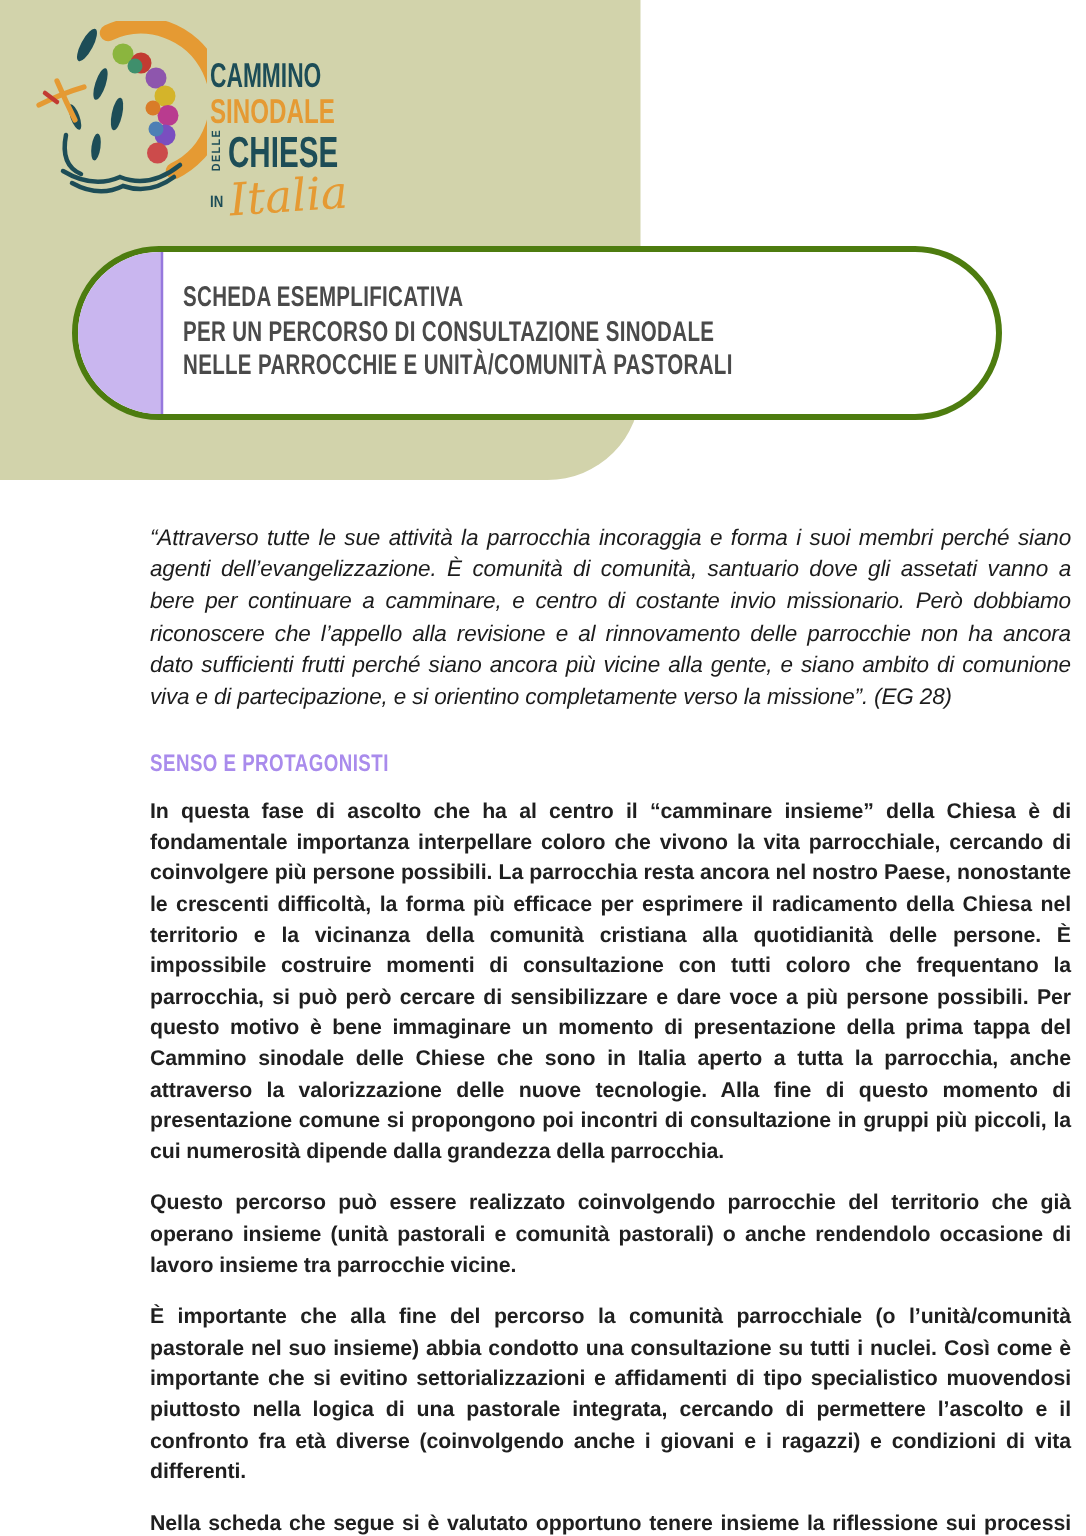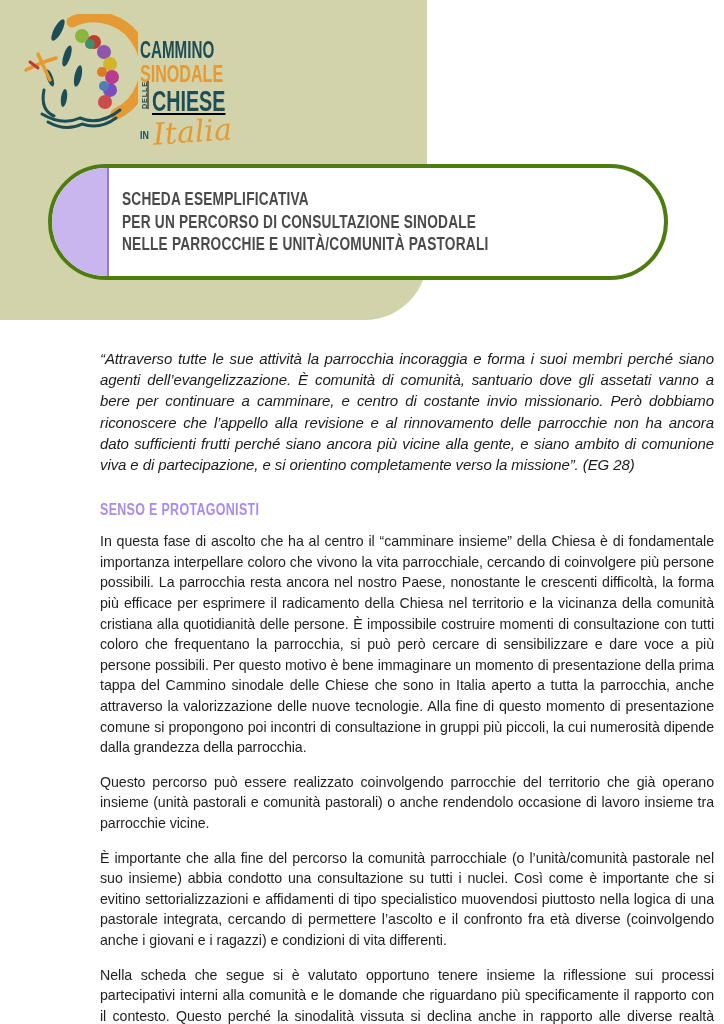--- a/index.html
+++ b/index.html
@@ -12,21 +12,21 @@
     position:absolute;left:0;top:0;width:427px;height:320px;
     background:#d2d3ab;border-bottom-right-radius:62px;
   }
   
   .logo{position:absolute;left:20px;top:12px;width:230px;height:128px;}
   .logo-mark{position:absolute;left:0;top:2px;}
   .wordmark{position:absolute;left:120px;top:26px;width:110px;}
   .wm-line{font-weight:bold;transform-origin:left center;display:block;white-space:nowrap;}
   .wm-cammino{color:#1d4d57;font-size:23px;transform:scaleX(0.66);line-height:24px;}
   .wm-sinodale{color:#e59a33;font-size:23px;transform:scaleX(0.70);line-height:24px;}
-  .wm-row{display:flex;align-items:center;height:30px;text-decoration:underline;}
+  .wm-row{display:flex;align-items:flex-end;height:30px;}
   .wm-delle{color:#1d4d57;font-size:8px;font-weight:bold;letter-spacing:1px;
     transform:rotate(-90deg) scaleX(0.9);transform-origin:center;width:28px;margin-left:-10px;margin-right:-6px;margin-bottom:10px;}
   .wm-chiese{color:#1d4d57;font-size:29px;transform:scaleX(0.68);line-height:28px;}
   .wm-row2{display:flex;align-items:center;margin-top:1px;}
   .wm-in{color:#1d4d57;font-size:11px;font-weight:bold;transform:scaleX(0.8);transform-origin:left top;margin-top:6px;}
   .wm-italia{color:#e59a33;font-size:30px;font-style:italic;font-family:"DejaVu Serif",serif;
     transform:rotate(-4deg);display:inline-block;margin-left:2px;line-height:30px;}
   
   .banner{
     position:absolute;left:48px;top:164px;width:612px;height:108px;
@@ -51,20 +51,21 @@
     color:#1c1c1c;letter-spacing:-0.1px;margin:0;
   }
   .section-heading{
     display:block;margin-top:26px;margin-bottom:12px;
     color:#a98bec;font-weight:bold;font-size:16px;
     transform:scaleX(0.78);transform-origin:left center;white-space:nowrap;letter-spacing:0.4px;
   }
   .para{
     font-size:14.2px;line-height:20.6px;text-align:justify;margin:0 0 14px 0;
     letter-spacing:-0.05px;
+    font-weight:bold;
   }
 </style>
 </head>
 <body>
 
 <div class="beige-shape"></div>
 
 <div class="logo">
   <svg class="logo-mark" width="118" height="124" viewBox="0 0 118 124">
 

